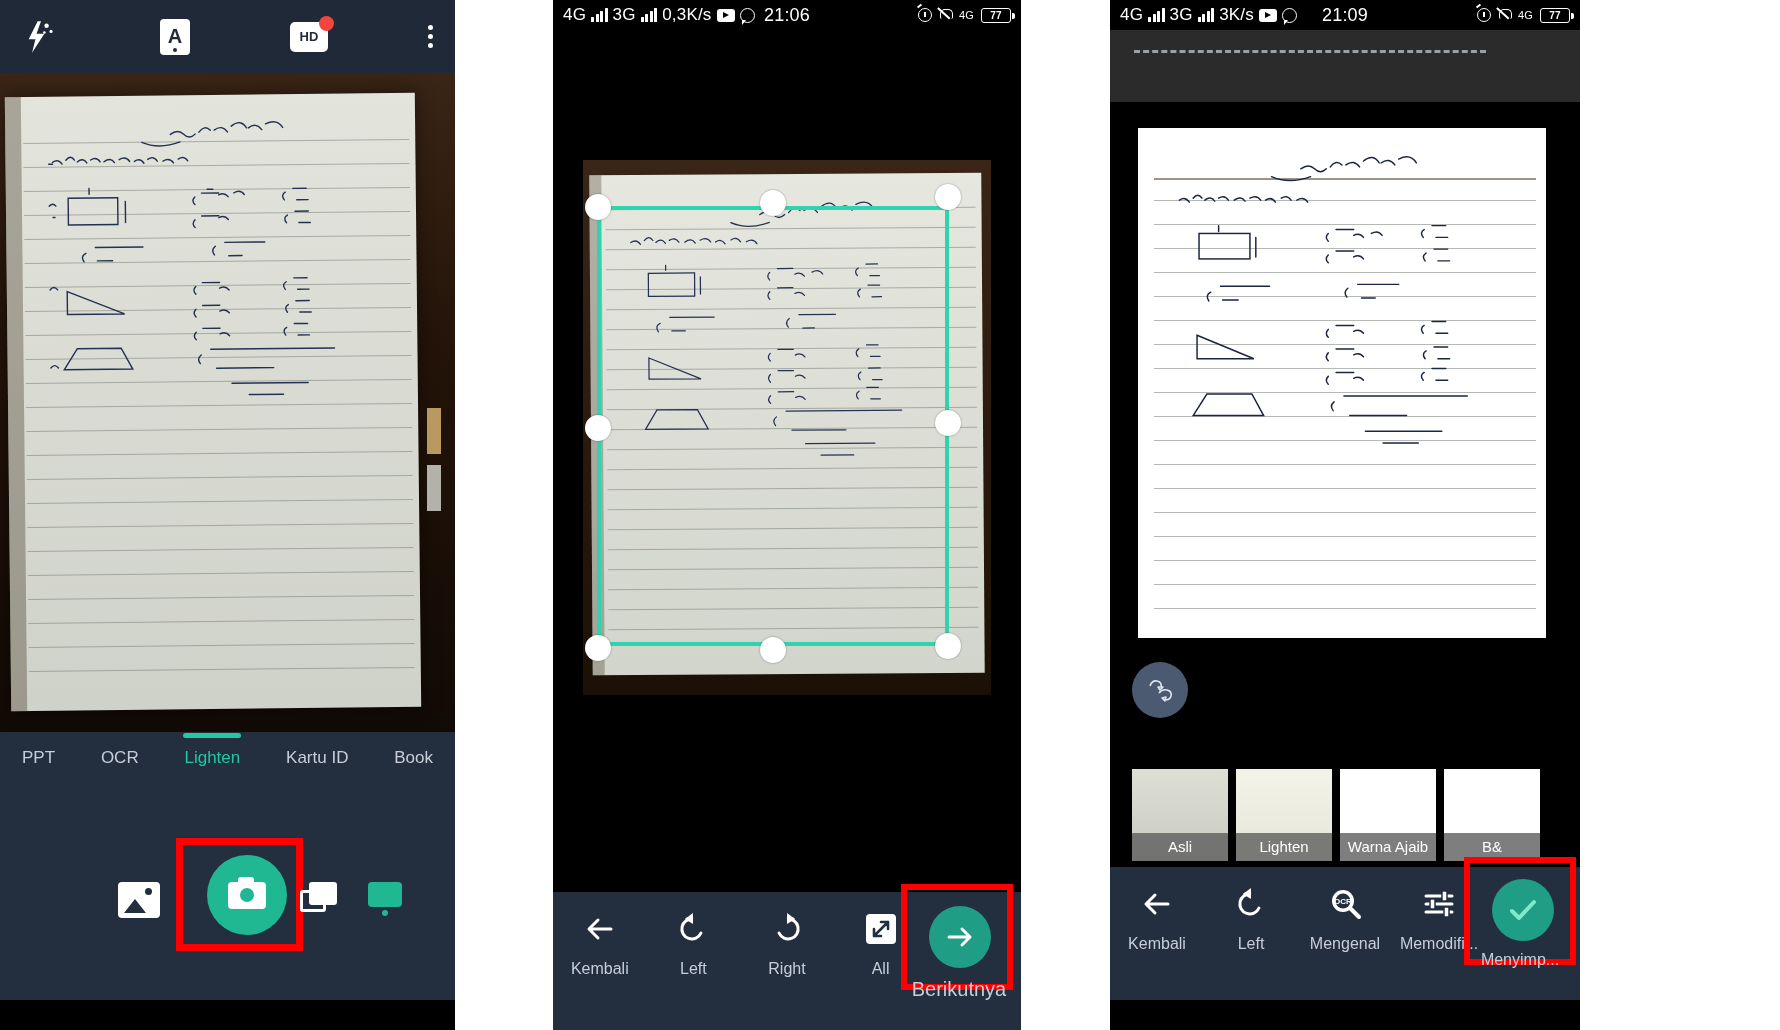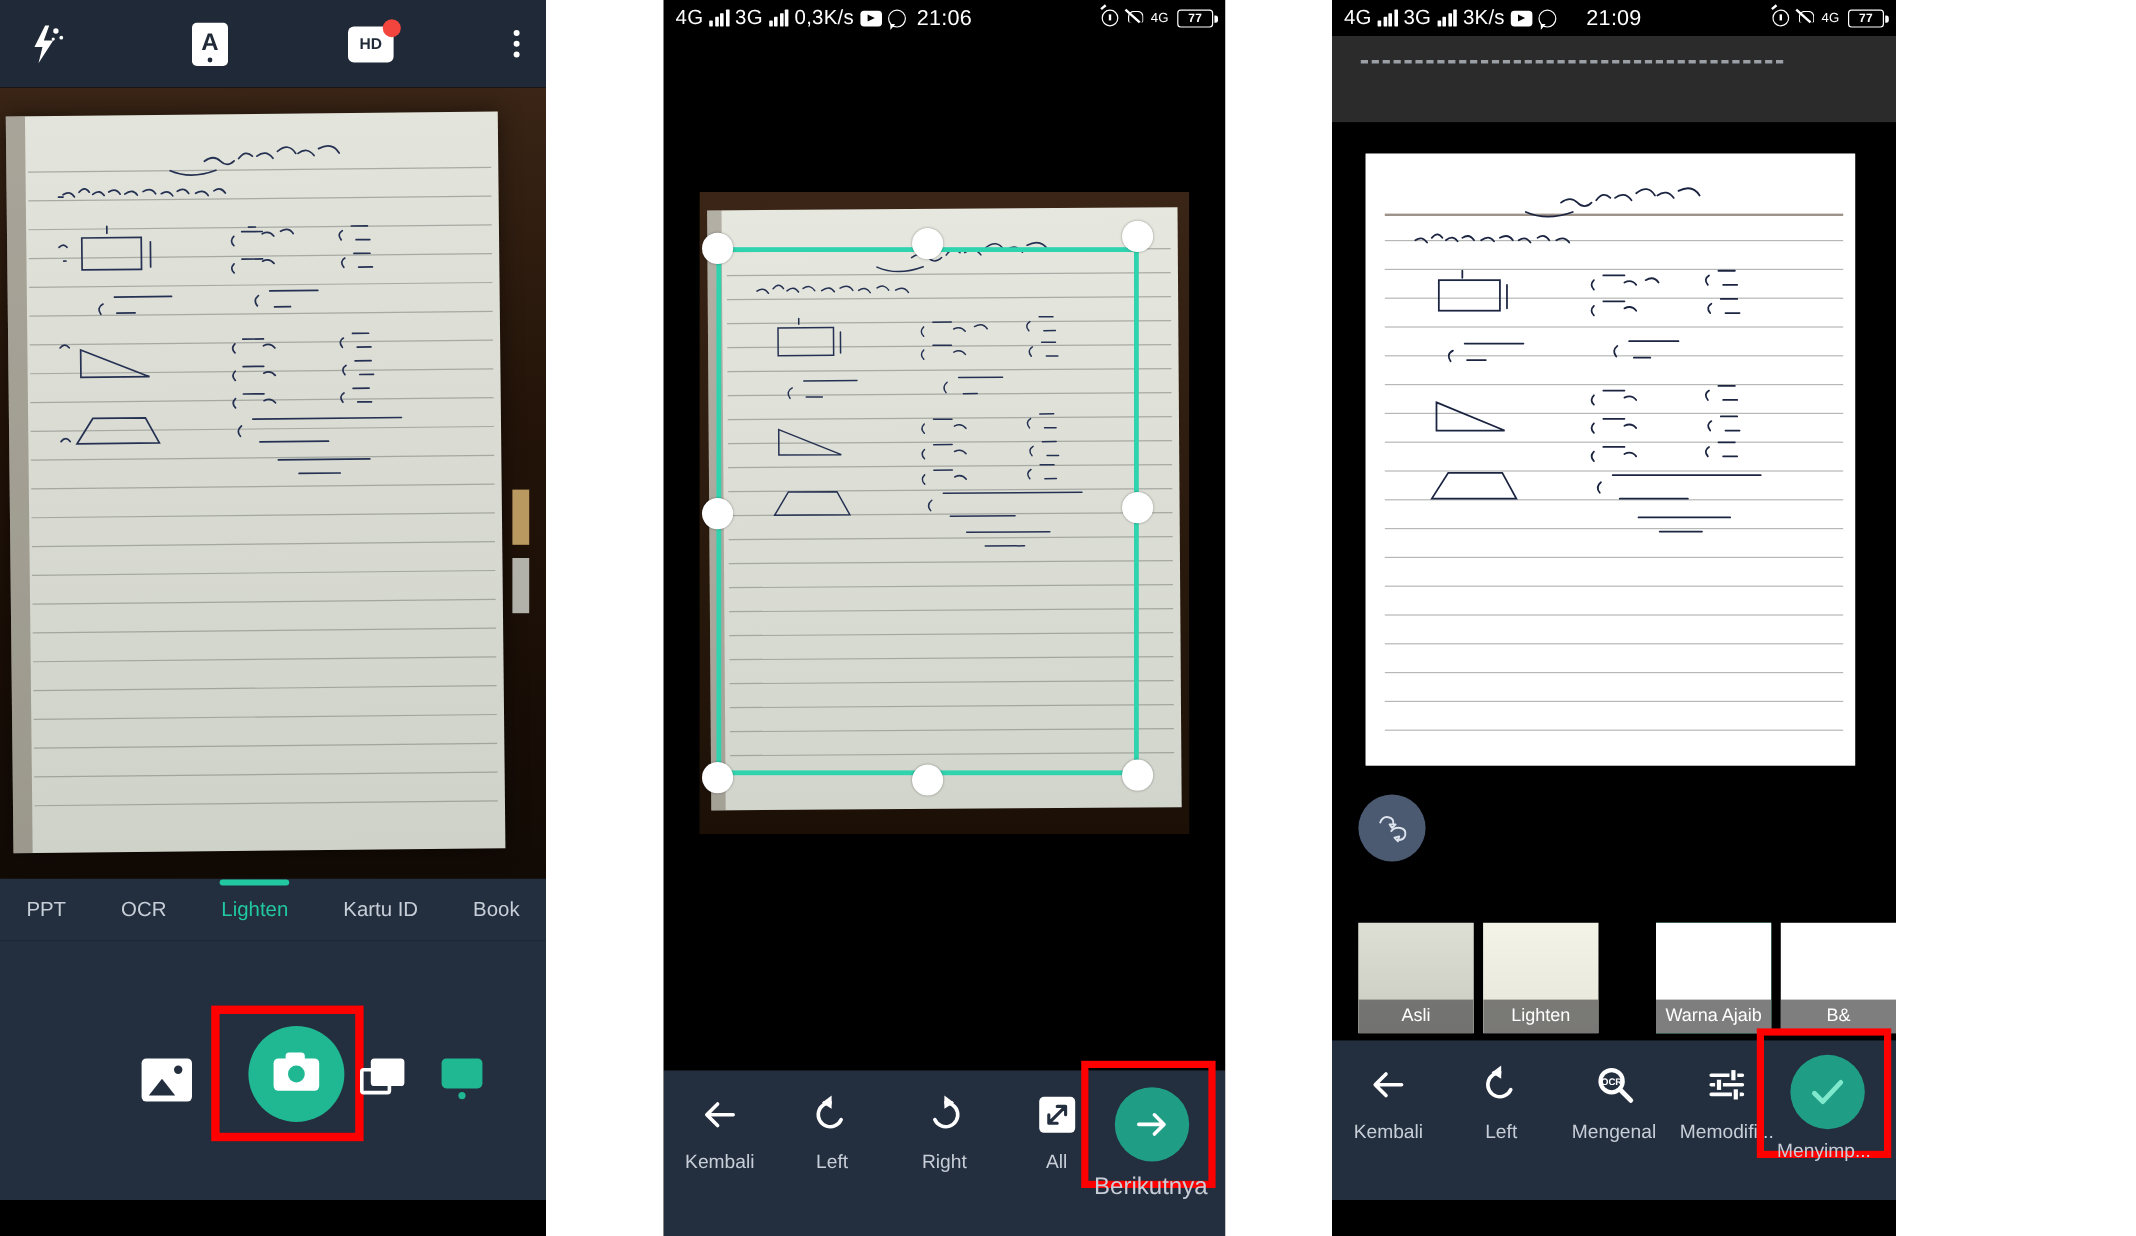--- a/index.html
+++ b/index.html
@@ -102,21 +102,21 @@
 
   
   .p3-head{height:72px;background:#2b2b2b;padding:14px 24px 0;}
   .p3-title{color:#fff;font-size:27px;}
   .p3-underline{margin-top:6px;height:0;border-top:3px dashed #9aa0a6;width:352px;}
   .p3-body{height:660px;background:#000;position:relative;}
   .p3-doc{position:absolute;left:28px;top:26px;width:408px;height:510px;background:#fff;overflow:hidden;}
   .fab-undo{position:absolute;left:22px;top:560px;width:56px;height:56px;border-radius:50%;background:#4b5a70;display:flex;align-items:center;justify-content:center;}
   .p3-filters{height:105px;background:#000;display:flex;align-items:center;gap:8px;padding:0 22px;overflow:hidden;}
   .filt{width:96px;height:92px;flex:0 0 auto;position:relative;background:#e8e8e0;overflow:hidden;}
-  .filt.sel{outline:3px solid #2fd3ae;outline-offset:-3px;margin-left:40px;}
+  .filt.sel{outline:3px solid #2fd3ae;outline-offset:-3px;}
   .filt .thumb{position:absolute;inset:0;}
   .filt .cap{position:absolute;left:0;right:0;bottom:0;height:28px;background:rgba(90,90,90,.78);color:#fff;font-size:15px;display:flex;align-items:center;justify-content:center;}
   .p3-toolbar{height:133px;background:#232e3e;display:flex;align-items:flex-start;justify-content:space-around;padding-top:18px;position:relative;}
   .save-hl{position:absolute;right:4px;top:-10px;width:112px;height:108px;border:6px solid #ff0000;}
   .save-btn{position:absolute;right:26px;top:12px;width:62px;height:62px;border-radius:50%;background:#1f9e85;display:flex;align-items:center;justify-content:center;}
   .save-label{position:absolute;right:10px;top:84px;color:#c7ced8;font-size:16px;width:100px;text-align:center;}
 </style>
 </head>
 <body>
 

